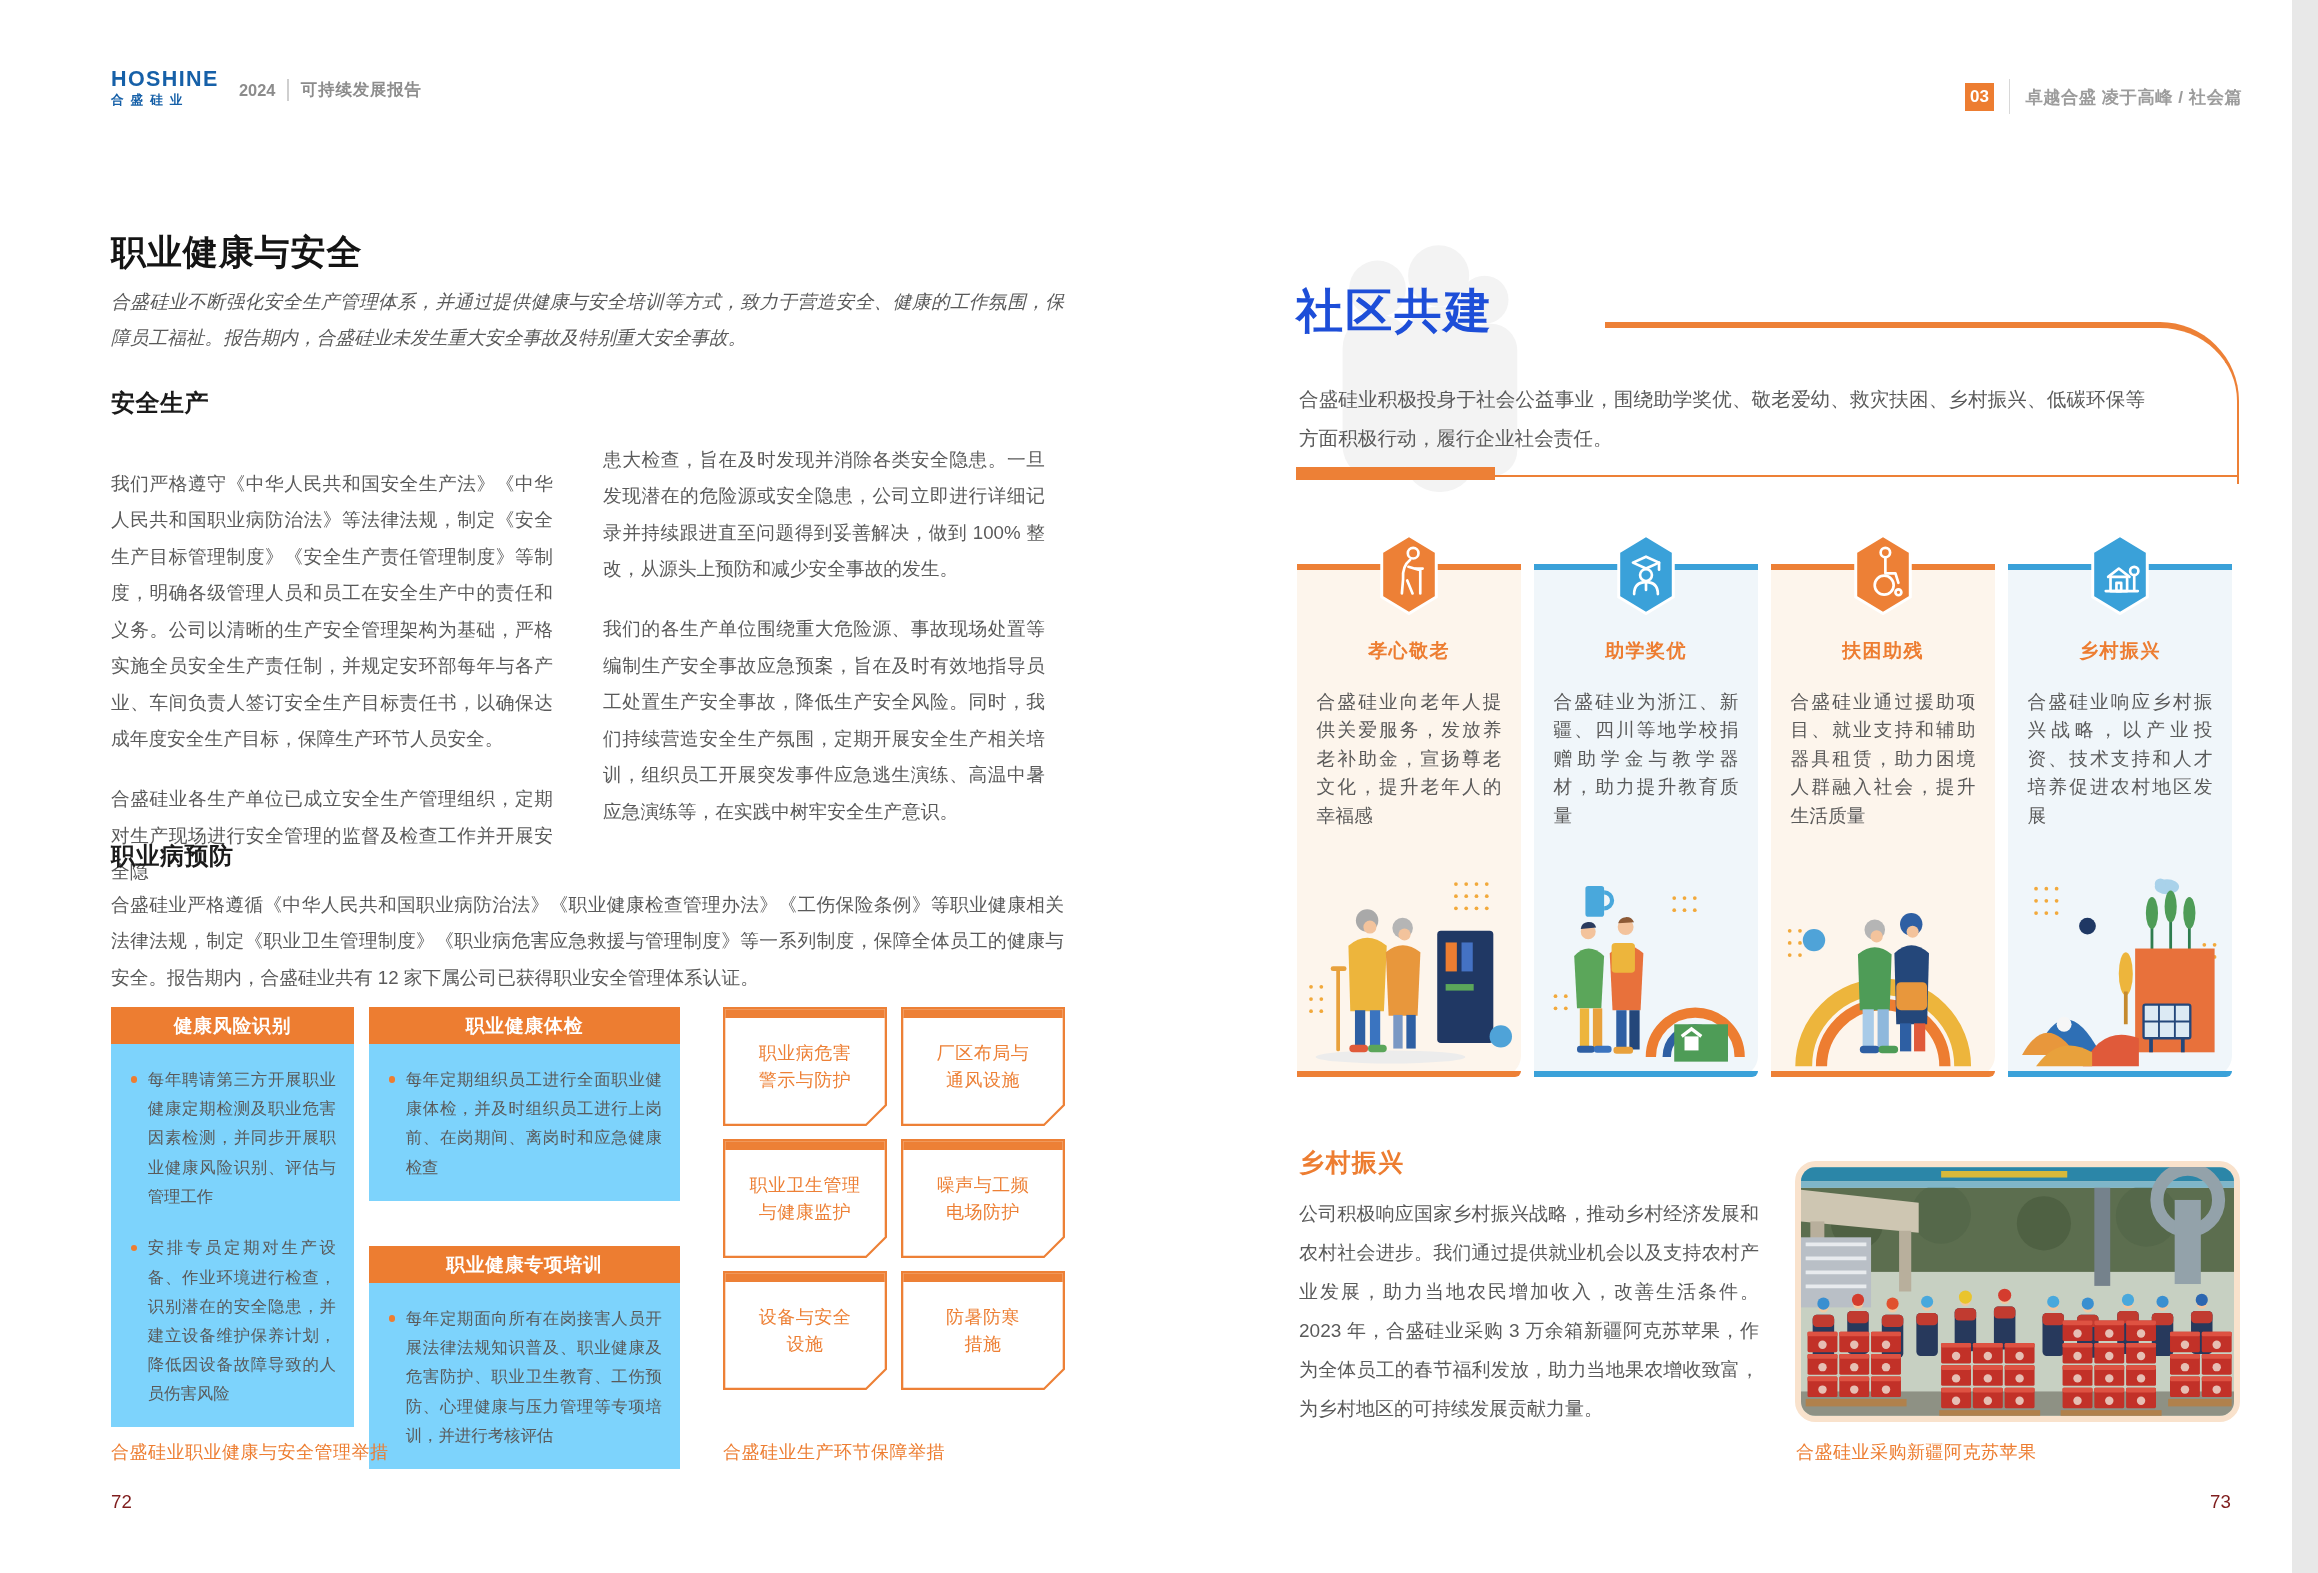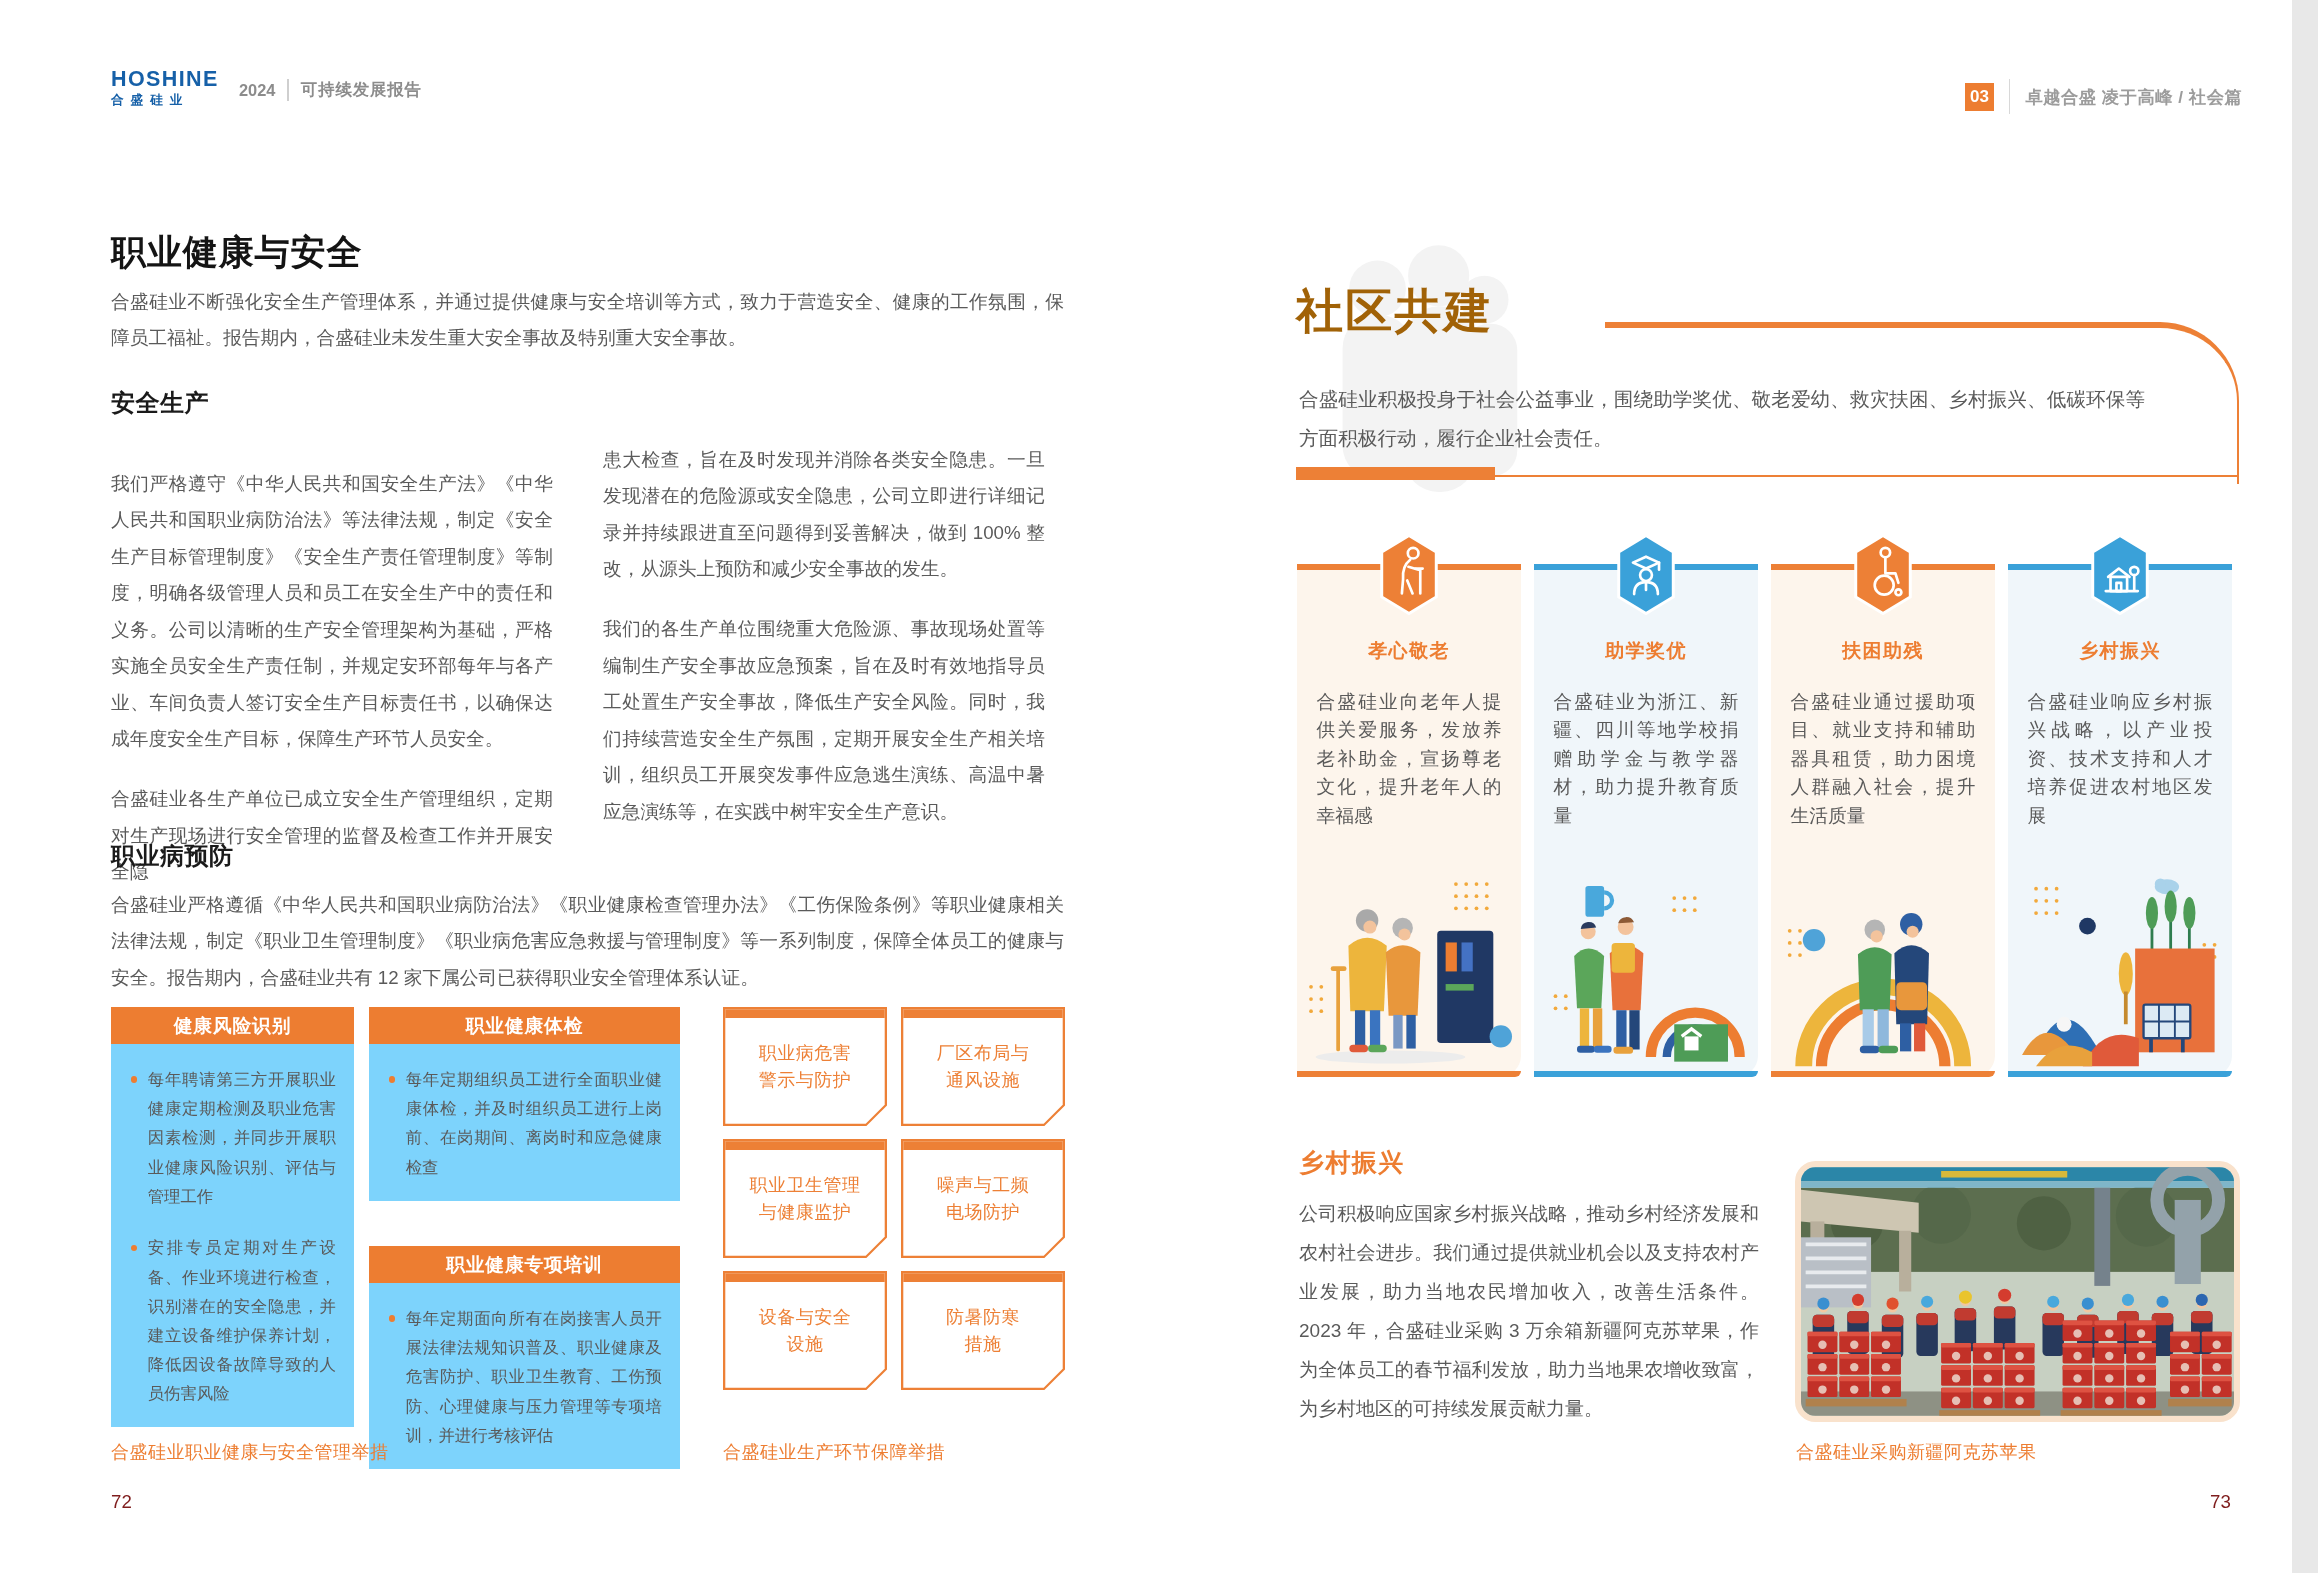--- a/index.html
+++ b/index.html
@@ -84,21 +84,21 @@
     <span class="hdr-report">可持续发展报告</span>
   </div>
   <div class="abs" style="left:1965px;top:79px;display:flex;align-items:center;gap:15px;">
     <span class="chapter-badge">03</span>
     <span class="chapter-sep"></span>
     <span class="chapter-title">卓越合盛 凌于高峰 / 社会篇</span>
   </div>
 
   <div class="abs page-title" style="left:111px;top:229px;">职业健康与安全</div>
 
-  <div class="abs body-txt" style="left:111px;top:284px;width:953px;">合盛硅业不断强化安全生产管理体系，并通过提供健康与安全培训等方式，致力于营造安全、健康的工作氛围，保障员工福祉。报告期内，合盛硅业未发生重大安全事故及特别重大安全事故。</div>
+  <div class="abs body-txt" style="left:111px;top:284px;width:953px;font-style:italic;">合盛硅业不断强化安全生产管理体系，并通过提供健康与安全培训等方式，致力于营造安全、健康的工作氛围，保障员工福祉。报告期内，合盛硅业未发生重大安全事故及特别重大安全事故。</div>
 
   <div class="abs sec-head" style="left:111px;top:387px;">安全生产</div>
 
   <div class="abs body-txt" style="left:111px;top:466px;width:442px;">
     <p>我们严格遵守《中华人民共和国安全生产法》《中华人民共和国职业病防治法》等法律法规，制定《安全生产目标管理制度》《安全生产责任管理制度》等制度，明确各级管理人员和员工在安全生产中的责任和义务。公司以清晰的生产安全管理架构为基础，严格实施全员安全生产责任制，并规定安环部每年与各产业、车间负责人签订安全生产目标责任书，以确保达成年度安全生产目标，保障生产环节人员安全。</p>
     <p>合盛硅业各生产单位已成立安全生产管理组织，定期对生产现场进行安全管理的监督及检查工作并开展安全隐</p>
   </div>
   <div class="abs body-txt" style="left:603px;top:442px;width:442px;">
     <p>患大检查，旨在及时发现并消除各类安全隐患。一旦发现潜在的危险源或安全隐患，公司立即进行详细记录并持续跟进直至问题得到妥善解决，做到 100% 整改，从源头上预防和减少安全事故的发生。</p>
     <p>我们的各生产单位围绕重大危险源、事故现场处置等编制生产安全事故应急预案，旨在及时有效地指导员工处置生产安全事故，降低生产安全风险。同时，我们持续营造安全生产氛围，定期开展安全生产相关培训，组织员工开展突发事件应急逃生演练、高温中暑应急演练等，在实践中树牢安全生产意识。</p>
@@ -190,21 +190,21 @@
       <rect x="30" y="66" width="64" height="150" rx="30"></rect>
       <rect x="86" y="58" width="66" height="170" rx="32"></rect>
       <rect x="140" y="74" width="50" height="140" rx="24"></rect>
     </g>
   </svg>
 
   <div class="abs frame-tr" style="left:1605px;top:322px;width:632px;height:156px;"></div>
   <div class="abs" style="left:1491px;top:475px;width:748px;height:2.3px;background:#ED8036;"></div>
   <div class="abs" style="left:1296px;top:467px;width:199px;height:13px;background:#ED8036;"></div>
 
-  <div class="abs" style="left:1296px;top:280px;font-size:47px;font-weight:bold;color:#a16207;letter-spacing:2.3px;z-index:2;">社区共建</div>
+  <div class="abs" style="left:1296px;top:280px;font-size:47px;font-weight:bold;color:#1d4ed8;letter-spacing:2.3px;z-index:2;">社区共建</div>
   <div class="abs body-txt" style="left:1299px;top:380px;width:846px;font-size:19.6px;line-height:2.0;z-index:2;">合盛硅业积极投身于社会公益事业，围绕助学奖优、敬老爱幼、救灾扶困、乡村振兴、低碳环保等方面积极行动，履行企业社会责任。</div>
 
   <div class="card orange" style="left:1297px;">
     <div class="card-line"></div>
     <div class="card-body"></div>
     <svg class="hexwrap" viewBox="0 0 100 140">
       <polygon class="hex" points="50,4 96,32 96,108 50,136 4,108 4,32" stroke="#fff" stroke-width="5"></polygon>
       <g class="hex-icon">
         <circle cx="57" cy="34" r="9"></circle>
         <path d="M52,45 Q38,56 40,78 L38,102"></path>

